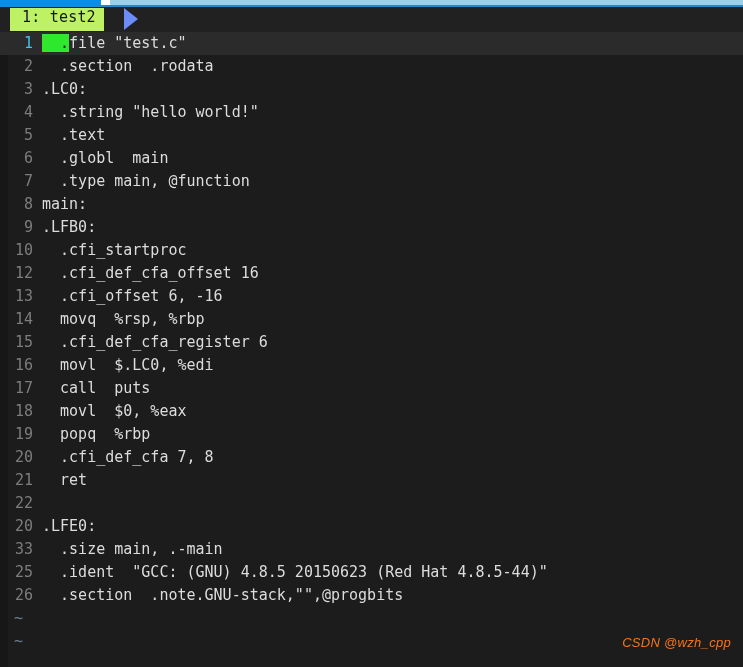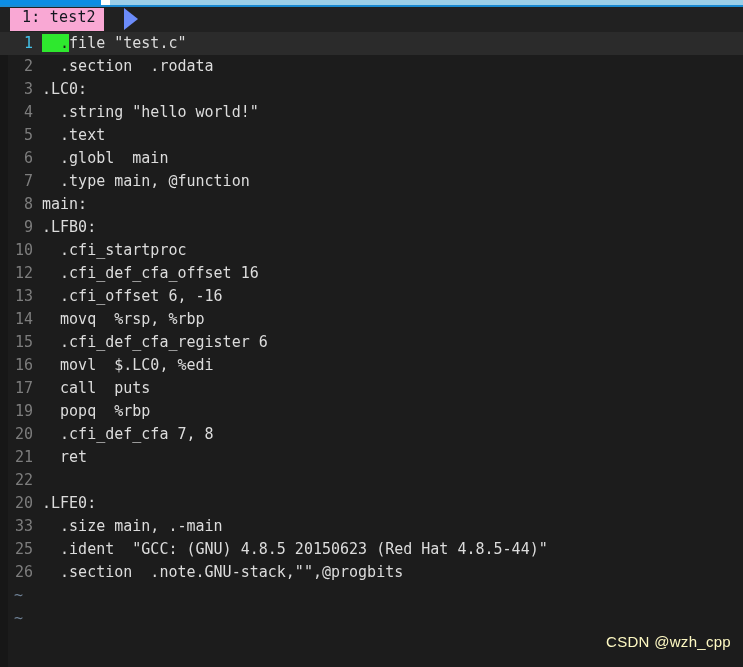--- a/index.html
+++ b/index.html
@@ -57,21 +57,21 @@
     height: 25px;
     background: #212121;
   }
   .tab-active {
     position: absolute;
     top: 1px; left: 10px;
     height: 23px;
     display: flex;
     align-items: center;
     padding: 0 8px 4px 12px;
-    background: #f9a8d4;
+    background: #bef264;
     color: #12161f;
     font-size: 15px;
     line-height: 23px;
     letter-spacing: 0.2px;
     white-space: pre;
   }
   .tab-arrow {
     position: absolute;
     top: 1px; left: 124px;
     width: 0; height: 0;
@@ -148,25 +148,26 @@
     color: #6d7f93;
     font-size: 15px;
     line-height: 23px;
   }
 
   
   #watermark {
     position: absolute;
     right: 12px;
     bottom: 17px;
-    color: #fef9c3;
+    color: #f97316;
     font-family: "Liberation Sans", sans-serif;
-    font-size: 15px;
+    font-size: 13px;
     letter-spacing: 0.3px;
     white-space: pre;
+    font-style: italic;
   }
 </style>
 </head>
 <body>
 
 <div id="top-strip">
   <div class="seg-filled"></div>
   <div class="seg-gap"></div>
   <div class="seg-rest"></div>
   <div class="underline"></div>
@@ -191,20 +192,21 @@
       <div class="code-line"><span class="lnum">7</span><span class="ltext">  .type main, @function</span></div>
       <div class="code-line"><span class="lnum">8</span><span class="ltext">main:</span></div>
       <div class="code-line"><span class="lnum">9</span><span class="ltext">.LFB0:</span></div>
       <div class="code-line"><span class="lnum">10</span><span class="ltext">  .cfi_startproc</span></div>
       <div class="code-line"><span class="lnum">12</span><span class="ltext">  .cfi_def_cfa_offset 16</span></div>
       <div class="code-line"><span class="lnum">13</span><span class="ltext">  .cfi_offset 6, -16</span></div>
       <div class="code-line"><span class="lnum">14</span><span class="ltext">  movq  %rsp, %rbp</span></div>
       <div class="code-line"><span class="lnum">15</span><span class="ltext">  .cfi_def_cfa_register 6</span></div>
       <div class="code-line"><span class="lnum">16</span><span class="ltext">  movl  $.LC0, %edi</span></div>
       <div class="code-line"><span class="lnum">17</span><span class="ltext">  call  puts</span></div>
+      <div class="code-line"><span class="lnum">18</span><span class="ltext">  movl  $0, %eax</span></div>
       <div class="code-line"><span class="lnum">19</span><span class="ltext">  popq  %rbp</span></div>
       <div class="code-line"><span class="lnum">20</span><span class="ltext">  .cfi_def_cfa 7, 8</span></div>
       <div class="code-line"><span class="lnum">21</span><span class="ltext">  ret</span></div>
       <div class="code-line"><span class="lnum">22</span></div>
       <div class="code-line"><span class="lnum">20</span><span class="ltext">.LFE0:</span></div>
       <div class="code-line"><span class="lnum">33</span><span class="ltext">  .size main, .-main</span></div>
       <div class="code-line"><span class="lnum">25</span><span class="ltext">  .ident  "GCC: (GNU) 4.8.5 20150623 (Red Hat 4.8.5-44)"</span></div>
       <div class="code-line"><span class="lnum">26</span><span class="ltext">  .section  .note.GNU-stack,"",@progbits</span></div>
     </div>
   <div id="tilde-lines">

